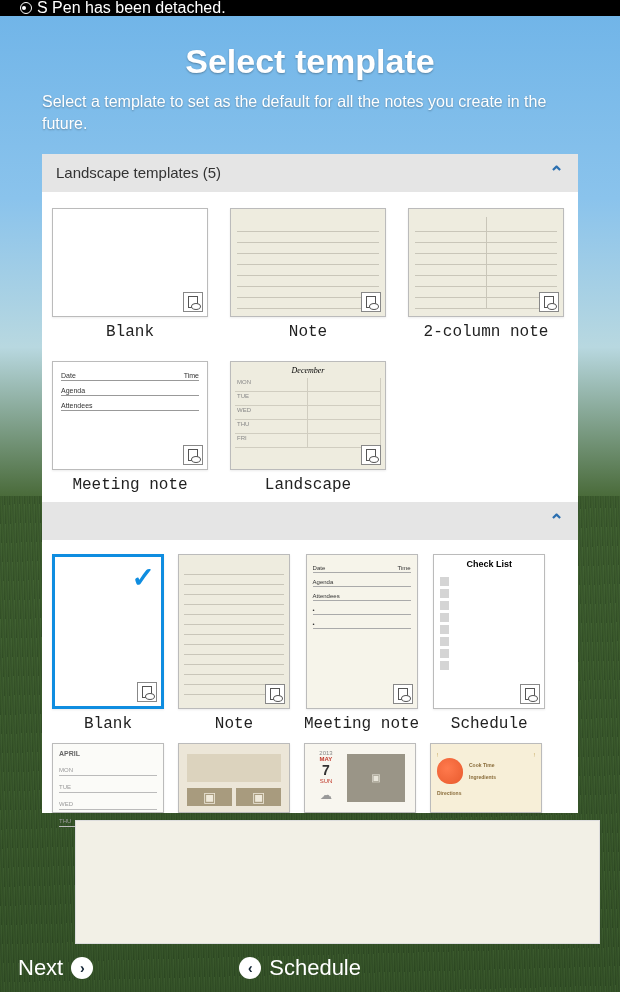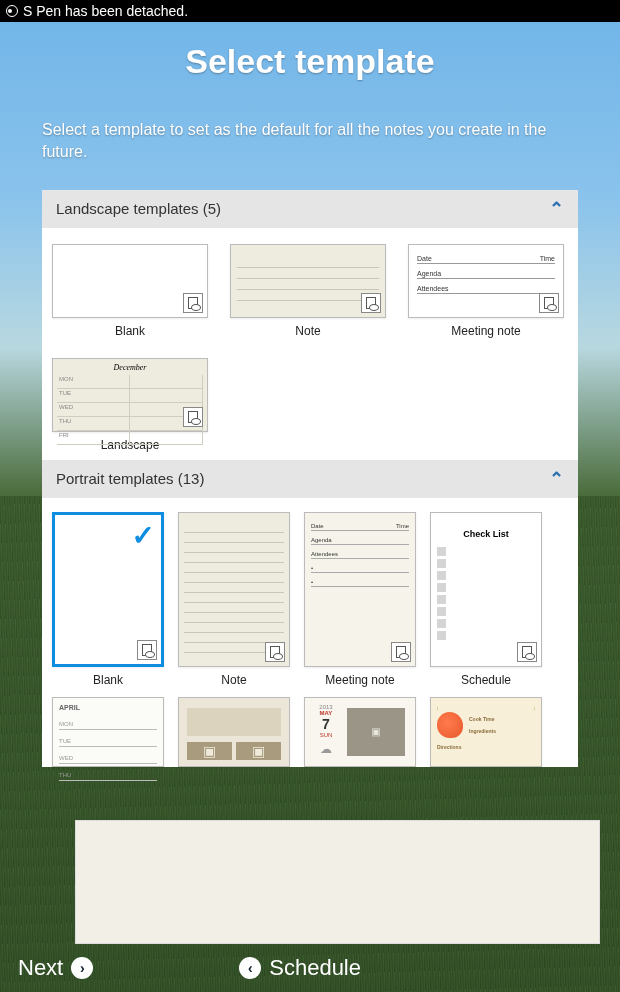--- a/index.html
+++ b/index.html
@@ -7,46 +7,46 @@
 .root {
   width: 620px; height: 992px; position: relative;
   background: linear-gradient(to bottom, #6fb4e8 0%, #8ac3ec 20%, #b8d8e0 35%, #4a6b3a 50%, #2f4a25 100%);
 }
 .grass-overlay {
   position: absolute; top: 50%; left: 0; right: 0; bottom: 0;
   background: repeating-linear-gradient(87deg, #2a4520, #3a5a2a 2px, #2f4a25 3px, #3f6030 5px);
   opacity: 0.7;
 }
 .statusbar {
-  position: absolute; top: 0; left: 0; right: 0; height: 22px;
-  background: #000; color: #fff; font-size: 14px; padding: 2px 6px;
+  position: absolute; top: 0; left: 0; right: 0; height: 16px;
+  background: #000; color: #fff; font-size: 16px; padding: 2px 20px;
   display: flex; align-items: center;
 }
 .statusbar-icon { width: 12px; height: 12px; border: 1px solid #fff; border-radius: 50%; margin-right: 5px; position: relative; }
 .statusbar-icon::after { content: ''; position: absolute; width: 4px; height: 4px; background: #fff; border-radius: 50%; top: 3px; left: 1px; }
 
 .content { position: absolute; top: 28px; left: 0; right: 0; bottom: 0; padding: 0 20px; }
 .title { color: #fff; font-size: 34px; font-weight: 700; padding: 14px 22px 10px; text-shadow: 0 1px 2px rgba(0,0,0,.3); text-align: center; }
-.subtitle { color: #fff; font-size: 16px; padding: 0 22px 18px; line-height: 1.4; text-shadow: 0 1px 2px rgba(0,0,0,.3); margin-top: 28px; }
-
-.panel { background: #fff; margin: 8px 22px; }
+.subtitle { color: #fff; font-size: 16px; padding: 0 22px 18px; line-height: 1.4; text-shadow: 0 1px 2px rgba(0,0,0,.3); }
+
+.panel { background: #fff; margin: 0 22px; }
 .section-header {
   background: #e5e5e5; height: 38px; display: flex; align-items: center;
   padding: 0 14px; font-size: 15px; color: #333; cursor: pointer;
 }
 .chevron { margin-left: auto; color: #2b6fb0; font-size: 18px; font-weight: bold; }
 
 .grid { display: flex; flex-wrap: wrap; padding: 16px 10px 8px; gap: 20px 22px; }
 .grid.portrait { gap: 10px 14px; padding: 14px 10px 0; }
 
 .template { display: flex; flex-direction: column; align-items: center; cursor: pointer; }
-.thumb-l { width: 156px; height: 74px; background: #fff; border: 1px solid #bbb; position: relative; box-shadow: 0 1px 2px rgba(0,0,0,.08); }
+.thumb-l { width: 156px; height: 109px; background: #fff; border: 1px solid #bbb; position: relative; box-shadow: 0 1px 2px rgba(0,0,0,.08); }
 .thumb-p { width: 112px; height: 155px; background: #fff; border: 1px solid #bbb; position: relative; box-shadow: 0 1px 2px rgba(0,0,0,.08); }
 .thumb-p.selected { border: 3px solid #0f8de0; }
-.tlabel { font-size: 12px; color: #222; margin-top: 6px; text-align: center; }
+.tlabel { font-size: 16px; color: #222; margin-top: 6px; text-align: center; font-family: Liberation Mono, monospace; }
 
 .preview-badge {
   position: absolute; right: 4px; bottom: 4px; width: 20px; height: 20px;
   background: #fff; border: 1px solid #888; display: flex; align-items: center; justify-content: center;
   pointer-events: none;
 }
 .pv-i { width: 12px; height: 12px; position: relative; }
 .pv-i::before { content: ''; position: absolute; top: 0; left: 1px; width: 8px; height: 10px; border: 1px solid #555; }
 .pv-i::after { content: ''; position: absolute; bottom: -2px; right: -2px; width: 8px; height: 5px; border: 1px solid #555; border-radius: 50%; background: #fff; }
 
@@ -64,21 +64,21 @@
 .schedule .sh { font-style: italic; font-size: 8px; margin-bottom: 3px; font-family: serif; }
 .schedule .srow { display: flex; height: 14px; border-bottom: 1px solid #d0cdc0; }
 .schedule .srow div { flex: 1; border-right: 1px solid #d0cdc0; text-align: left; padding: 1px 2px; color: #888; }
 
 .p-lined { background: #eeecdf; }
 .p-lined::before { content: ''; position: absolute; top: 10px; left: 5px; right: 5px; bottom: 8px;
   background: repeating-linear-gradient(to bottom, transparent 0, transparent 9px, #c9c6b9 9px, #c9c6b9 10px); }
 .p-meeting { font-size: 6px; padding: 10px 6px; background: #f6f4ea; color: #333; }
 .p-meeting .prow { border-bottom: 1px solid #aaa; margin-bottom: 6px; padding-bottom: 1px; display: flex; }
 .p-meeting .prow span:first-child { flex: 1; }
-.p-check { padding: 16px 6px; font-size: 9px; text-align: center; }
+.p-check { padding: 4px 6px; font-size: 9px; text-align: center; }
 .p-check .hdr { font-weight: bold; margin-bottom: 8px; }
 .p-check .cb { display: flex; align-items: center; margin-bottom: 3px; }
 .p-check .cb div { width: 9px; height: 9px; background: #d5d5d5; margin-right: 3px; }
 
 .p-cal { font-size: 6px; padding: 6px; background: #fbfbf8; }
 .p-cal .mon { font-weight: bold; color: #666; margin-bottom: 2px; font-size: 7px; }
 .p-cal .drow { border-bottom: 1px solid #bbb; padding: 8px 0 2px; color: #999; }
 .p-polaroid { background: #ece6d8; display: flex; flex-direction: column; }
 .p-polaroid .strip { height: 28px; background: #dcd3be; margin: 10px 8px 0; }
 .p-polaroid .ph { flex: 1; display: flex; gap: 4px; padding: 6px 8px; }
@@ -137,20 +137,28 @@
 
         <div class="template">
           <div class="thumb-l lined">
             <div class="preview-badge">
                 <div class="pv-i"></div>
               </div>
           </div>
           <div class="tlabel">Note</div>
         </div>
 
+        <div class="template">
+          <div class="thumb-l lined twocol">
+            <div class="preview-badge">
+                <div class="pv-i"></div>
+              </div>
+          </div>
+          <div class="tlabel">2-column note</div>
+        </div>
 
         <div class="template">
           <div class="thumb-l meeting">
             <div class="row">
                 <span>Date</span>
                 <span>Time</span>
               </div>
             <div class="row">
                 <span>Agenda</span>
               </div>
@@ -189,21 +197,20 @@
               </div>
             <div class="preview-badge">
                 <div class="pv-i"></div>
               </div>
           </div>
           <div class="tlabel">Landscape</div>
         </div>
       </div>
 
       <div class="section-header">
-        <span>Portrait templates (13)</span>
         <span class="chevron">⌃</span>
       </div>
       <div class="grid portrait">
 
         <div class="template">
           <div class="thumb-p selected">
             <span class="check">✓</span>
             <div class="preview-badge">
                 <div class="pv-i"></div>
               </div>

